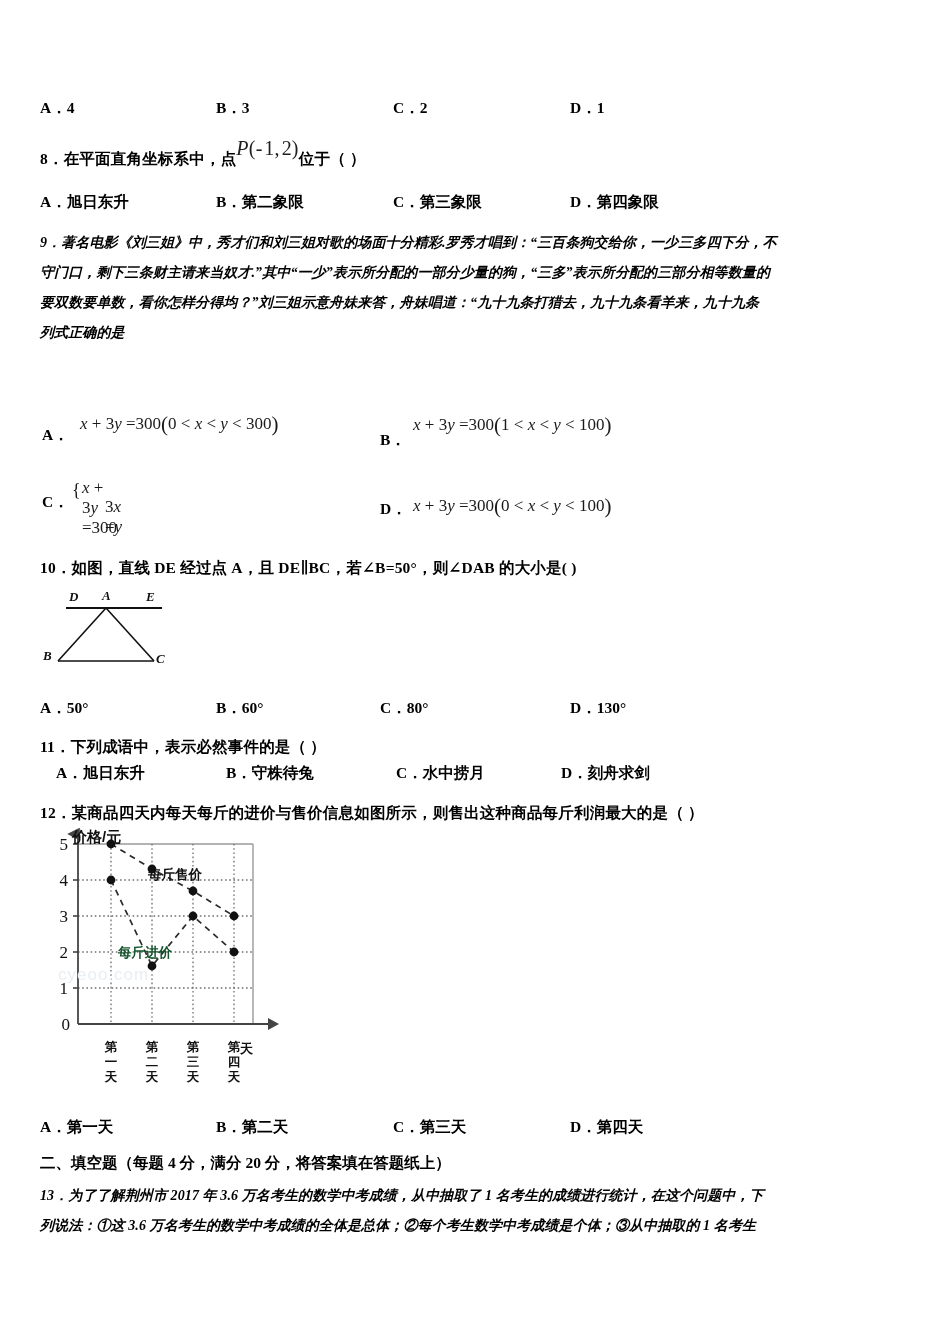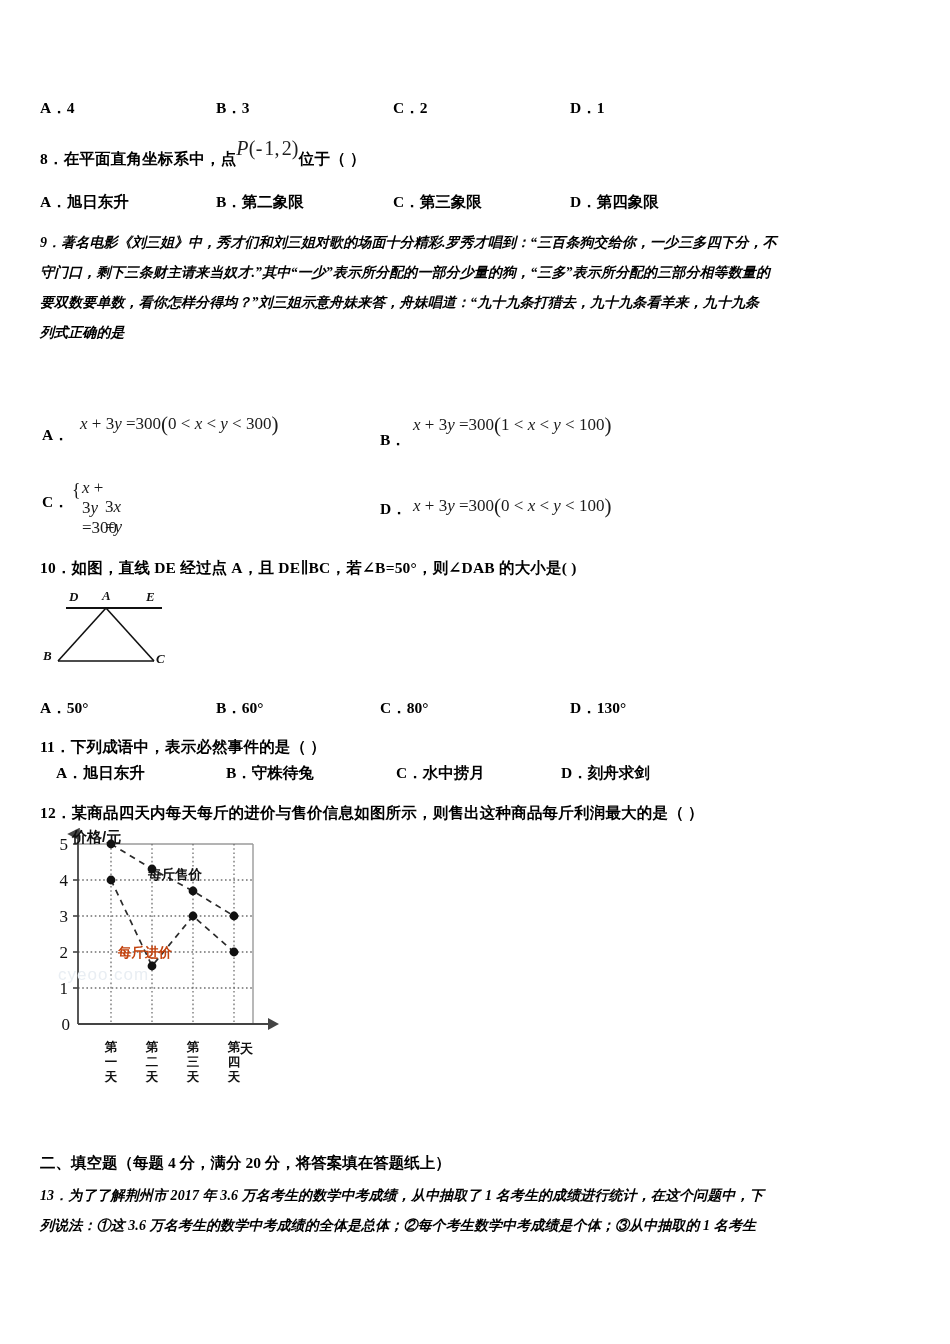--- a/index.html
+++ b/index.html
@@ -293,21 +293,21 @@
       <circle cx="63" cy="54" r="4.4" fill="#111"></circle>
       <circle cx="104" cy="140" r="4.4" fill="#111"></circle>
       <circle cx="145" cy="90" r="4.4" fill="#111"></circle>
       <circle cx="186" cy="126" r="4.4" fill="#111"></circle>
     </svg>
   </div>
 
   <div style="position:absolute; left:72px; top:828px; font-family:'Liberation Sans',sans-serif; font-size:15px; font-weight:bold; color:#111;">价格/元</div>
 
   <div style="position:absolute; left:148px; top:866px; font-family:'Liberation Sans',sans-serif; font-size:13.5px; font-weight:bold; color:#111;">每斤售价</div>
-  <div style="position:absolute; left:118px; top:944px; font-family:'Liberation Sans',sans-serif; font-size:13.5px; font-weight:bold; color:#c2410c;">每斤进价</div>
+  <div style="position:absolute; left:118px; top:944px; font-family:'Liberation Sans',sans-serif; font-size:13.5px; font-weight:bold; color:#14532d;">每斤进价</div>
 
   <div class="watermark" style="left:58px; top:965px;">cyeoo.com</div>
 
   <div class="xcat" style="left:103px; top:1040px;">
     <span>第</span>
     <span>一</span>
     <span>天</span>
   </div>
   <div class="xcat" style="left:144px; top:1040px;">
     <span>第</span>
@@ -320,20 +320,34 @@
     <span>天</span>
   </div>
   <div class="xcat" style="left:226px; top:1040px;">
     <span>第</span>
     <span>四</span>
     <span>天</span>
   </div>
 
   <div style="position:absolute; left:240px; top:1040px; font-family:'Liberation Sans',sans-serif; font-size:13px; font-weight:bold; color:#111;">天</div>
 
+  <div class="opts" style="left:40px; top:1117px;">
+    <span class="opt" style="left:0px;">
+      <span class="ltr">A．</span><span>第一天</span>
+    </span>
+    <span class="opt" style="left:176px;">
+      <span class="ltr">B．</span><span>第二天</span>
+    </span>
+    <span class="opt" style="left:353px;">
+      <span class="ltr">C．</span><span>第三天</span>
+    </span>
+    <span class="opt" style="left:530px;">
+      <span class="ltr">D．</span><span>第四天</span>
+    </span>
+  </div>
 
   <div class="sec-head" style="left:40px; top:1153px;">二、填空题（每题 4 分，满分 20 分，将答案填在答题纸上）</div>
 
   <div class="qbody" style="left:40px; top:1181px; width:880px;">
     <div>
       <span class="qnum">13．</span><span>为了了解荆州市 2017 年 3.6 万名考生的数学中考成绩，从中抽取了 1 名考生的成绩进行统计，在这个问题中，下</span>
     </div>
     <div>列说法：①这 3.6 万名考生的数学中考成绩的全体是总体；②每个考生数学中考成绩是个体；③从中抽取的 1 名考生</div>
   </div>
 

